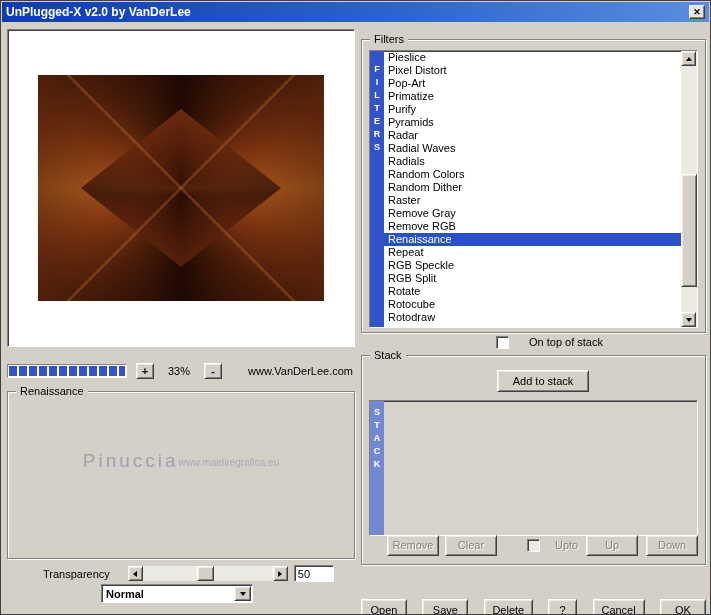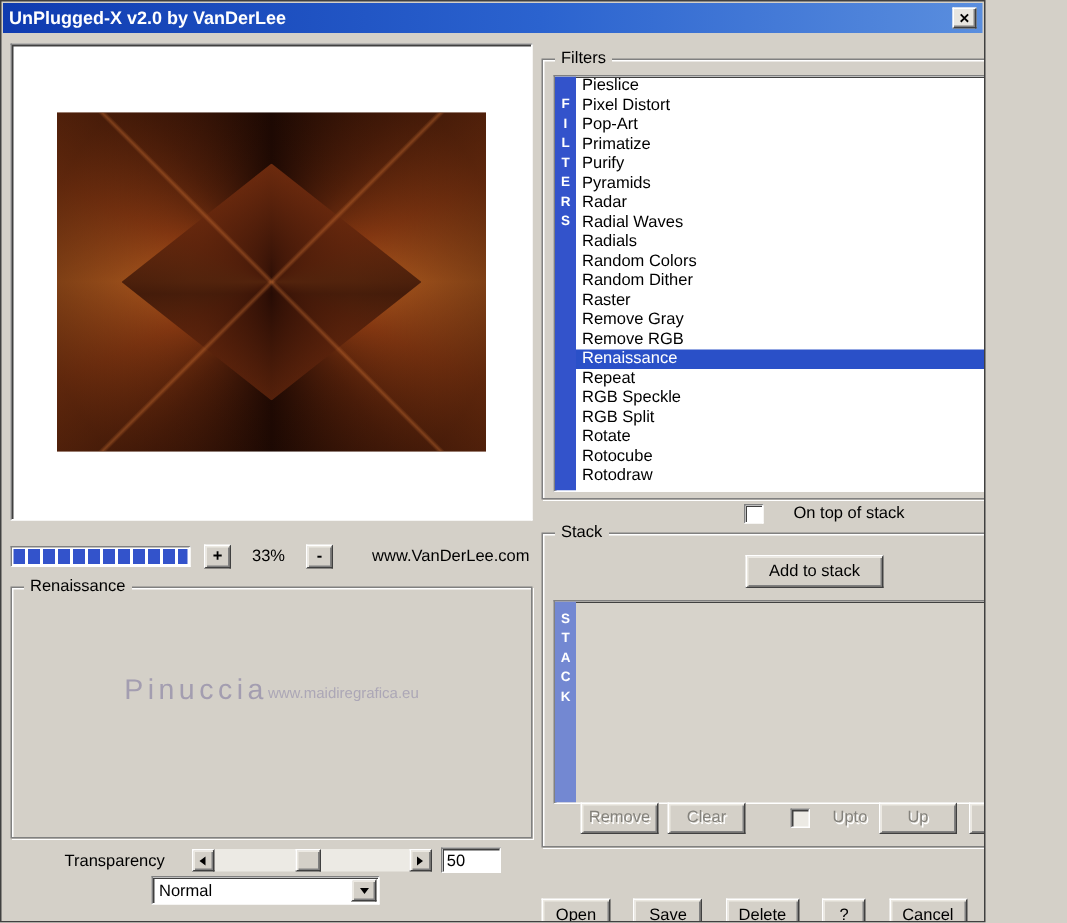--- a/index.html
+++ b/index.html
@@ -6,21 +6,21 @@
   html, body { width: 711px; height: 615px; }
   body {
     font-family: "Liberation Sans", sans-serif;
     font-size: 11px;
     color: #000;
     background: #d4d0c8;
     overflow: hidden;
   }
   .window {
     position: relative;
-    width: 657px; height: 615px;
+    width: 711px; height: 615px;
     background: #d4d0c8;
     border: 1px solid #404040;
     overflow: hidden;
   }
   
   .titlebar {
     position: absolute; left: 1px; top: 1px; right: 1px; height: 20px;
     background: linear-gradient(90deg, #0f3bb0 0%, #2b63cf 55%, #5a8ede 100%);
     display: flex; align-items: center; padding: 0 4px;
   }
@@ -137,21 +137,21 @@
     background: #fff; border: 1px solid; border-color: #808080 #fff #fff #808080;
     box-shadow: inset 1px 1px 0 #404040;
     font-family: "Liberation Sans", sans-serif; font-size: 11px; padding: 0 3px;
   }
   .blend {
     position: absolute; left: 100px; top: 583px; width: 152px; height: 19px;
     background: #fff; border: 1px solid; border-color: #808080 #fff #fff #808080;
     box-shadow: inset 1px 1px 0 #404040;
     display: flex; align-items: center;
   }
-  .blend-text { flex: 1; padding-left: 4px; }
+  .blend-text { flex: 1; padding-left: 4px; font-weight: bold; }
   .blend-arrow { width: 17px; height: 15px; margin-right: 1px; }
   
   .group-filters { left: 360px; top: 38px; width: 345px; height: 294px; }
   .filters-listbox {
     position: absolute; left: 7px; top: 10px; right: 7px; bottom: 4px;
     background: #fff;
     border: 1px solid; border-color: #808080 #fff #fff #808080;
     box-shadow: inset 1px 1px 0 #404040;
     display: flex; overflow: hidden;
   }

